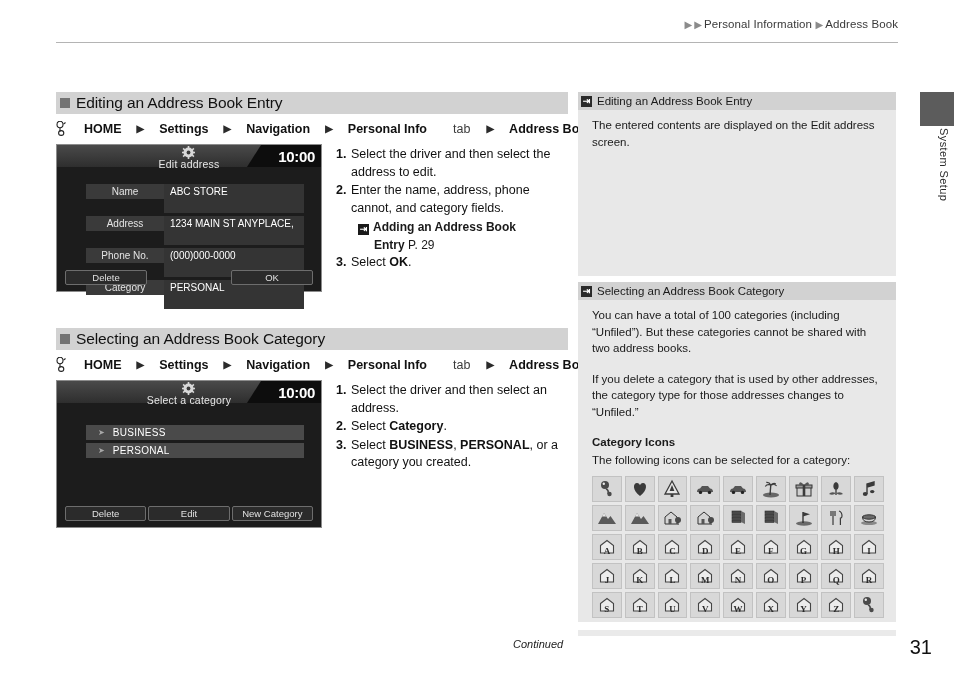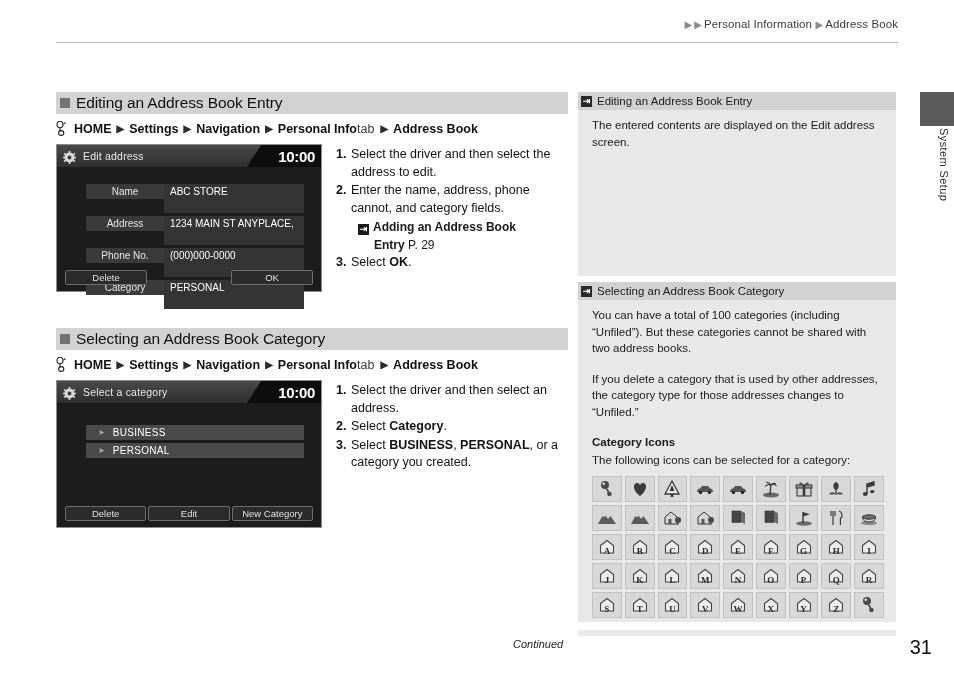--- a/index.html
+++ b/index.html
@@ -54,41 +54,41 @@
   .sec-title .sq {
     width: 10px; height: 10px; background: #737373; margin-right: 6px;
     flex: 0 0 auto;
   }
   .sec-title .tx {
     font-size: 15.5px; color: #111; letter-spacing: -.1px;
   }
 
   .navpath {
     font-size: 12.5px; font-weight: bold; color: #111;
-    display: flex; align-items: center; gap: 0px;
+    display: flex; align-items: center; gap: 10px;
     margin-bottom: 8px; white-space: nowrap;
   }
   .navpath .wheel { margin-right: 6px; display:inline-flex; }
   .navpath .tri { color: #2b2b2b; font-size: 10px; margin: 0 5px; }
-  .navpath .tab-word { font-weight: normal; color: #3a3a3a; margin-left:0; margin-right:1px;}
+  .navpath .tab-word { font-weight: normal; color: #3a3a3a; margin-left:16px; margin-right:1px;}
 
   .row2 { display: flex; gap: 14px; align-items: flex-start; }
 
   
   .device {
     width: 266px; height: 148px;
     background: #1c1c1c;
     border: 1px solid #8c8c8c;
     position: relative;
     flex: 0 0 auto;
   }
   .dev-titlebar {
     position: absolute; left:0; top:0; right:0; height: 22px;
     background: linear-gradient(#4a4a4a, #2e2e2e);
-    display: flex; align-items: center;
+    display: flex; align-items: center; flex-direction: column;
   }
   .dev-gear {
     width: 13px; height: 13px; margin-left: 6px; margin-right: 7px;
     flex:0 0 auto;
   }
   .dev-title {
     font-size: 10.5px; color: #e8e8e8; letter-spacing: .2px;
   }
   .dev-clock-wrap{
     position:absolute; right:0; top:0; height:22px; width:74px;

